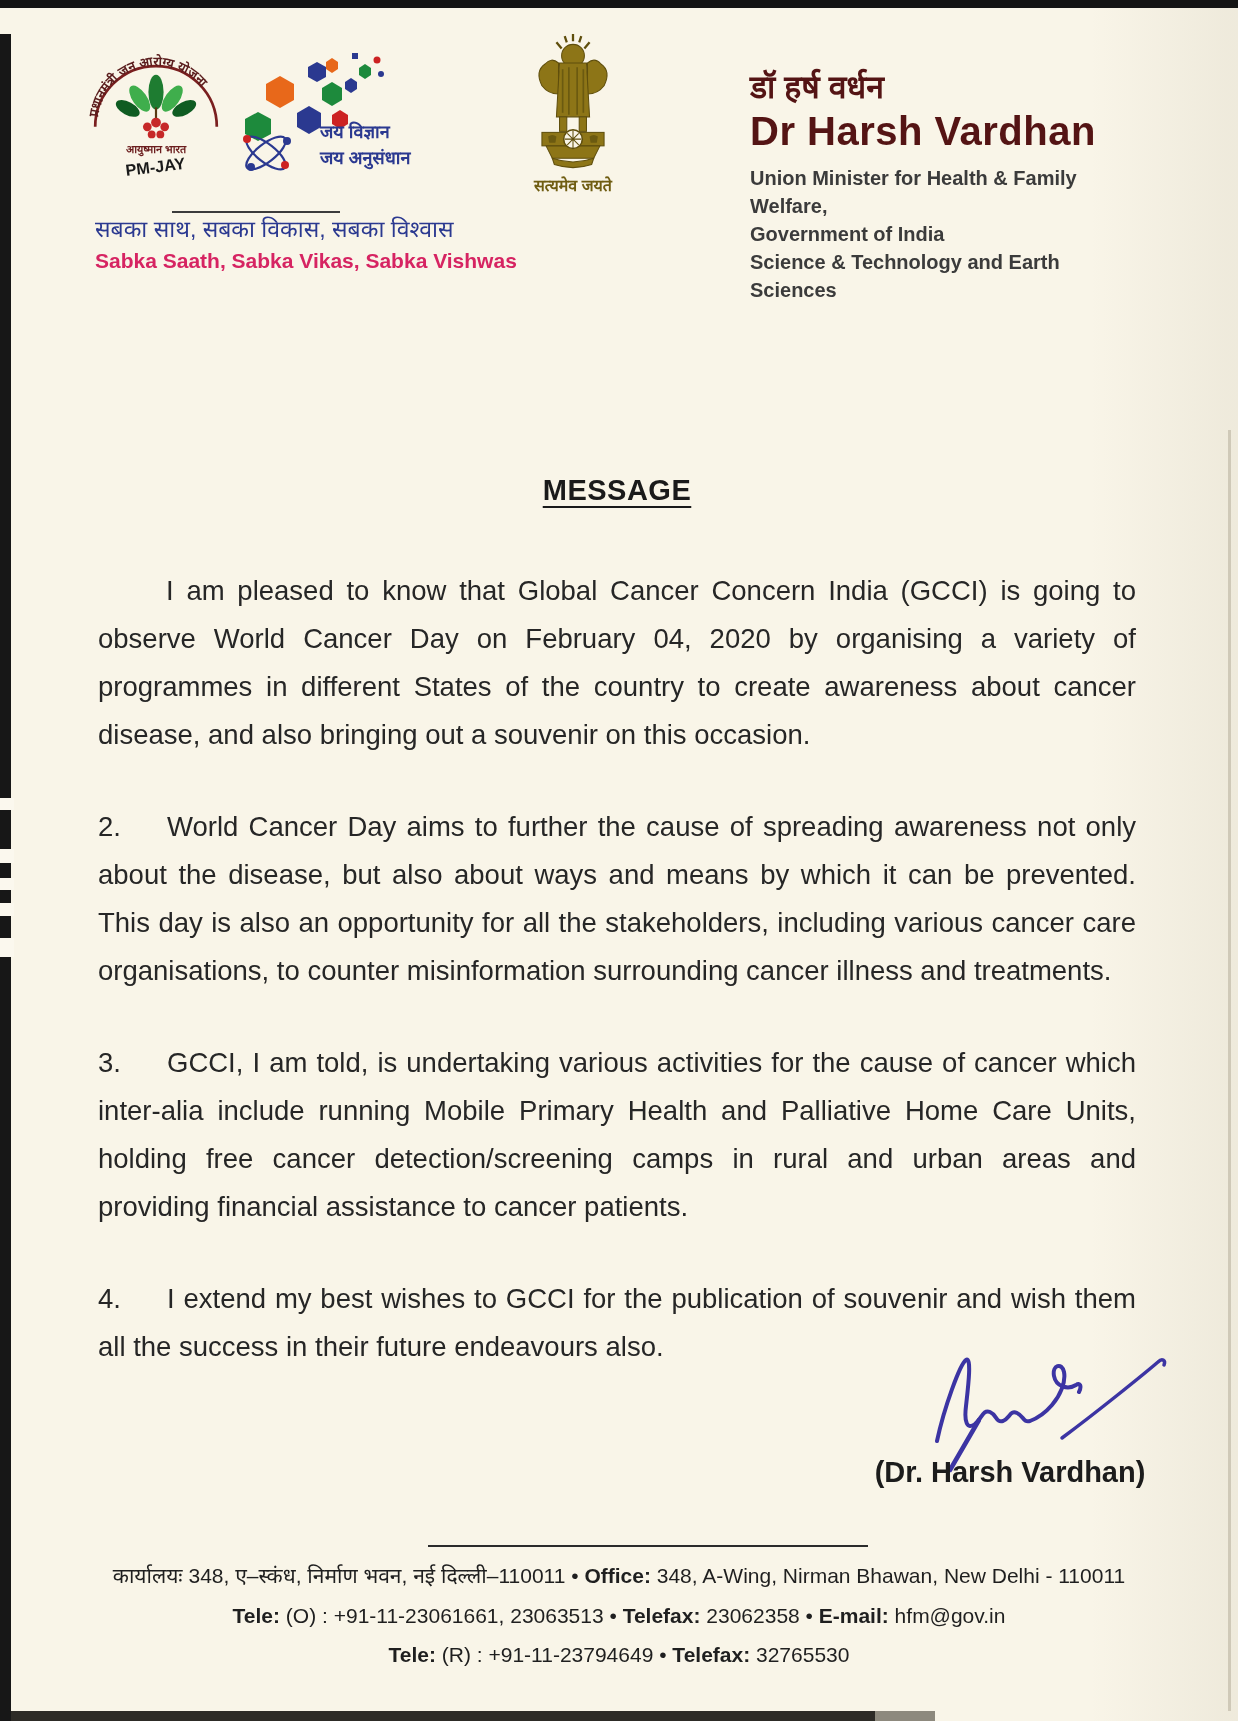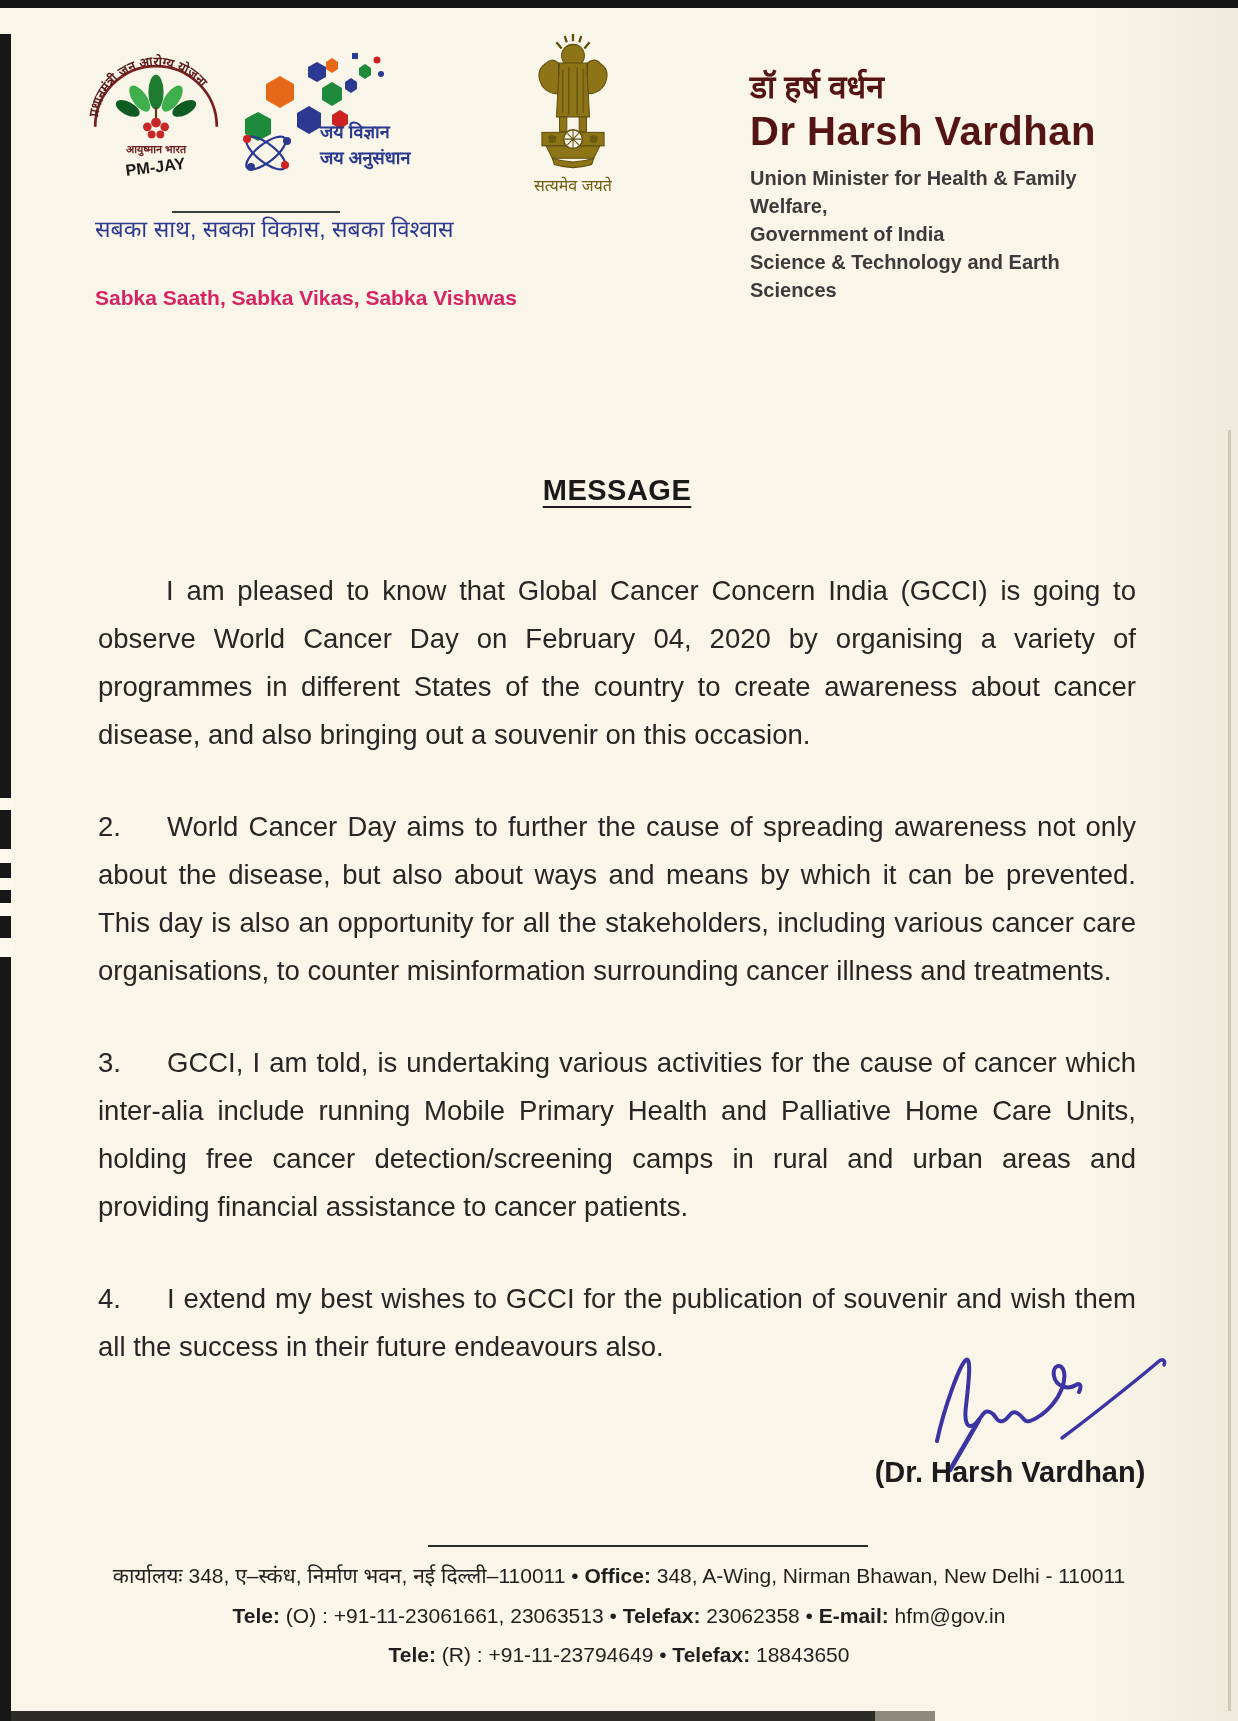--- a/index.html
+++ b/index.html
@@ -15,24 +15,24 @@
   .notch   { position:absolute; left:0; width:14px; background:#fbf8ee; }
   .bottombar  { position:absolute; left:11px; top:1711px; width:864px; height:10px; background:#2d2b26; }
   .bottombar2 { position:absolute; left:875px; top:1711px; width:60px; height:10px; background:#8d897d; }
   .rightline  { position:absolute; left:1228px; top:430px; width:3px; height:1281px; background:#cfc9b8; }
 
   
   .pmjay-logo { position:absolute; left:80px; top:40px; }
   .sci-logo   { position:absolute; left:228px; top:52px; }
   .logo-divider { position:absolute; left:172px; top:211px; width:168px; height:2px; background:#3c3c3c; }
   .slogan-hi { position:absolute; left:95px; top:212px; width:340px; font-size:23px; font-weight:normal; color:#2b3990; white-space:nowrap; }
-  .slogan-en { position:absolute; left:95px; top:249px; width:340px; font-size:21px; font-weight:600; color:#d62462; white-space:nowrap;margin-top:37px; }
+  .slogan-en { position:absolute; left:95px; top:249px; width:340px; font-size:21px; font-weight:600; color:#d62462; white-space:nowrap; }
   .emblem { position:absolute; left:520px; top:34px; }
   .emblem-caption { position:absolute; left:498px; top:174px; width:150px; text-align:center;
-                    font-size:16px; font-weight:normal; color:#6f5d12; }
+                    font-size:16px; font-weight:bold; color:#6f5d12; }
   .minister { position:absolute; left:750px; top:64px; width:400px; }
   .m-name-hi { font-size:32px; font-weight:bold; color:#541414; }
   .m-name-en { font-size:40px; font-weight:bold; color:#541414; letter-spacing:0.5px; margin-top:2px; }
   .m-title-hi { margin-top:14px; font-size:21px; font-weight:600; color:#4a1a14; line-height:30px; }
   .m-title-en { margin-top:10px; font-size:20px; font-weight:bold; color:#3b3b3b; line-height:28px; }
 
   
   .letter { position:absolute; left:98px; top:474px; width:1038px; }
   .msg-heading { text-align:center; font-size:29px; font-weight:bold; color:#1a1a1a;
                  text-decoration:underline; text-underline-offset:6px; text-decoration-thickness:2px;
@@ -191,16 +191,16 @@
       <path d="M57,74 L28,124" stroke-width="4.5"></path>
       <path d="M140,92 C175,66 222,28 236,16 C240,12 244,14 242,19" stroke-width="3.5"></path>
     </g>
   </svg>
   <div class="sig-name">(Dr. Harsh Vardhan)</div>
 
   <div class="footer-rule"></div>
   <div class="footer">
     <div class="fline"><span lang="hi">कार्यालयः 348, ए–स्कंध, निर्माण भवन, नई दिल्ली–110011 • </span><b>Office:</b><span> 348, A-Wing, Nirman Bhawan, New Delhi - 110011</span></div>
     <div class="fline"><b>Tele:</b><span> (O) : +91-11-23061661, 23063513 • </span><b>Telefax:</b><span> 23062358 • </span><b>E-mail:</b><span> hfm@gov.in</span></div>
-    <div class="fline"><b>Tele:</b><span> (R) : +91-11-23794649 • </span><b>Telefax:</b><span> 18843650</span></div>
+    <div class="fline"><b>Tele:</b><span> (R) : +91-11-23794649 • </span><b>Telefax:</b><span> 32765530</span></div>
   </div>
 
 </div>
 
 </body></html>

